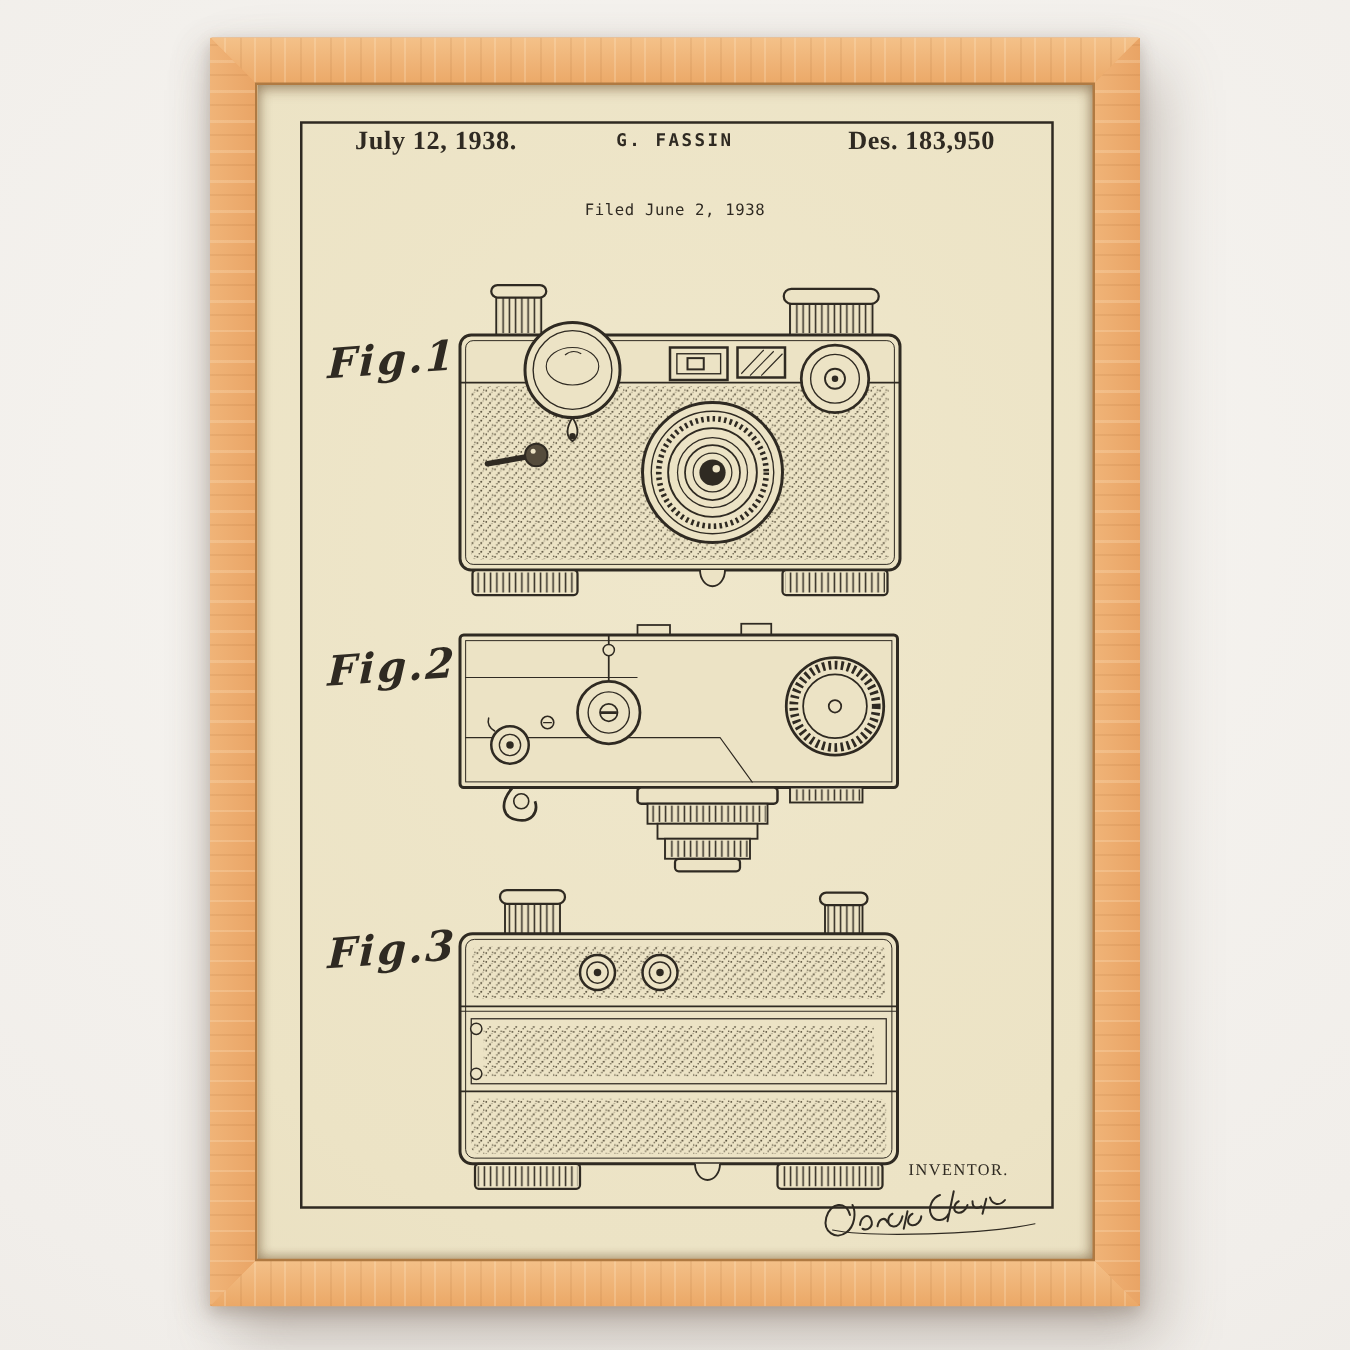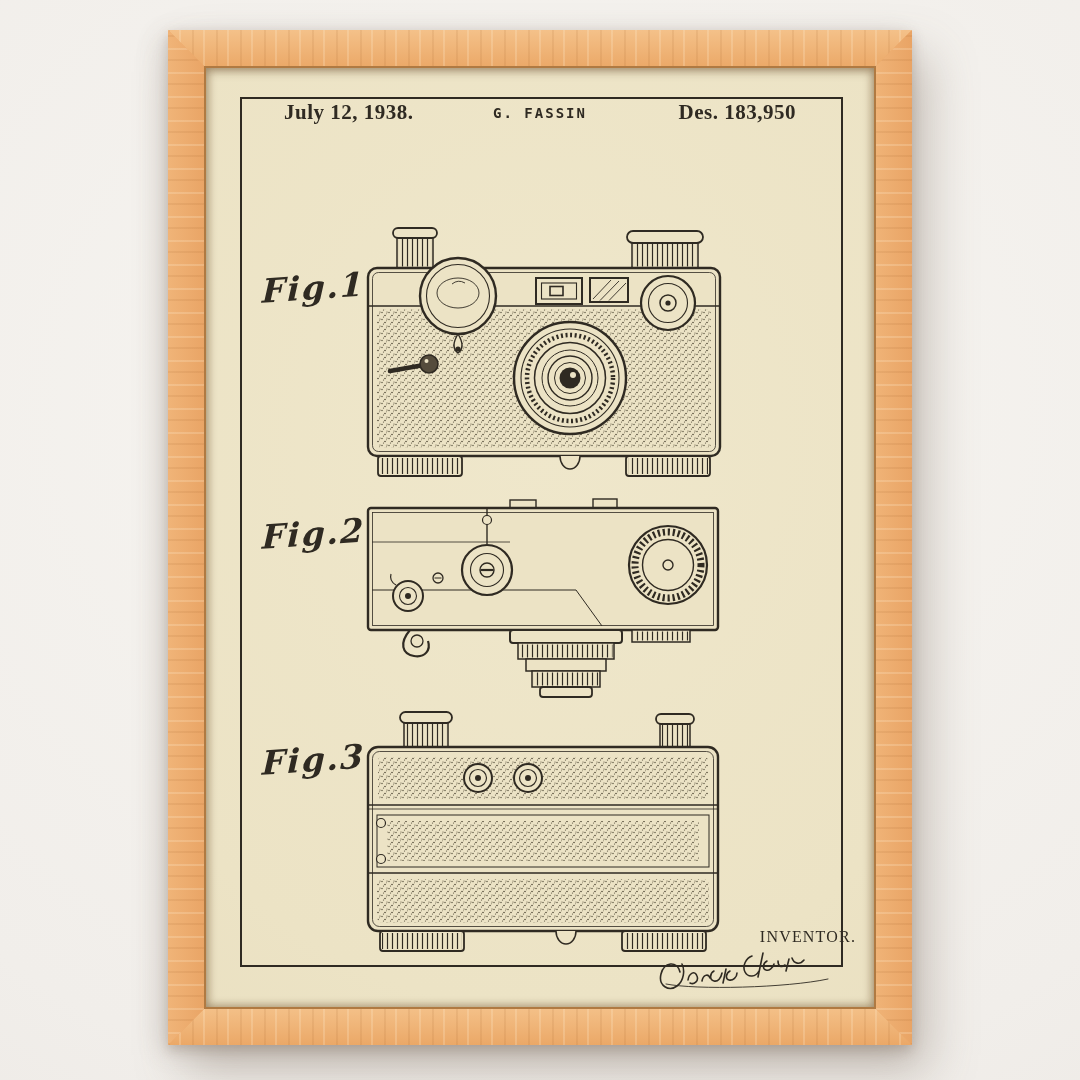--- a/index.html
+++ b/index.html
@@ -49,21 +49,21 @@
     position:absolute;color:#2f2a22;
     font-family:"DejaVu Serif", serif;font-style:italic;font-weight:bold;
     font-size:33px;letter-spacing:2px;transform:rotate(-4deg) skewX(-6deg);
   }
   #fig1-label{left:56px;top:200px;}
   #fig2-label{left:56px;top:446px;}
   #fig3-label{left:56px;top:672px;}
   .fig-svg{position:absolute;}
   .inventor{
     position:absolute;left:498px;top:860px;width:126px;text-align:center;
-    font-size:16px;letter-spacing:1.2px;color:#2f2a22;margin-left:41px;
+    font-size:13px;letter-spacing:1.2px;color:#2f2a22;
   }
   .sig{position:absolute;left:450px;top:874px;width:180px;height:48px;}
 </style>
 </head>
 <body>
 
 <svg width="0" height="0" style="position:absolute" aria-hidden="true">
   <defs>
     <pattern id="stip" width="7" height="7" patternUnits="userSpaceOnUse">
       <circle cx="1" cy="1.5" r="0.7" fill="#4f4734"></circle>
@@ -83,20 +83,21 @@
   <div class="f-side f-bottom"></div>
   <div class="f-side f-left"></div>
   <div class="f-side f-right"></div>
 
   <div class="paper">
     <div class="plate-border"></div>
 
     <div class="txt hdr-date">July 12, 1938.</div>
     <div class="txt ctr hdr-name">G. FASSIN</div>
     <div class="txt hdr-num">Des. 183,950</div>
+    <div class="txt ctr hdr-filed">Filed June 2, 1938</div>
 
     <div id="fig1-label" class="fig-label">Fig.1</div>
     <div id="fig2-label" class="fig-label">Fig.2</div>
     <div id="fig3-label" class="fig-label">Fig.3</div>
 
     <svg class="fig-svg" style="left:154px;top:152px;width:365px;height:260px" viewBox="0 0 365 260">
       <g stroke="#2f2a22">
         <g>
           <rect x="37" y="16" width="36" height="32" fill="#ece3c5" stroke-width="1.5"></rect>
           <rect x="38.5" y="17.5" width="33" height="29" fill="url(#ribs)" stroke="none"></rect>

